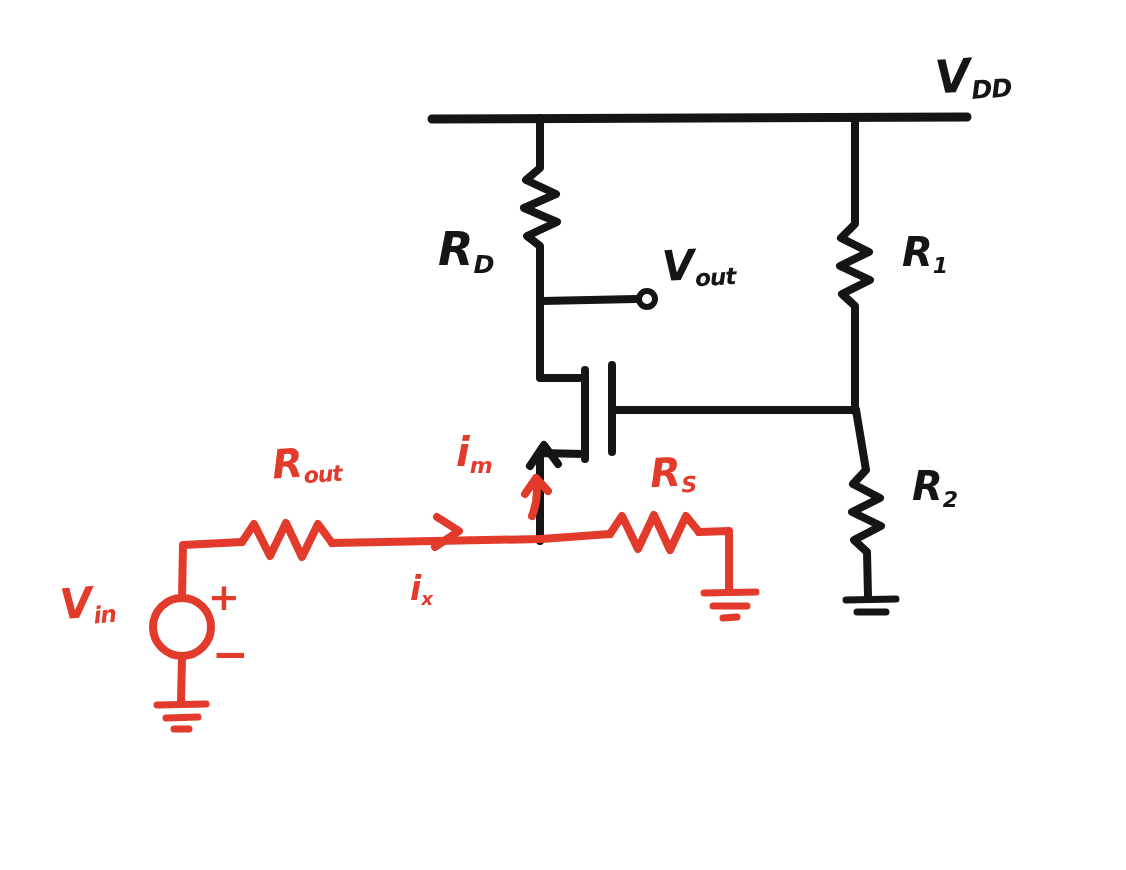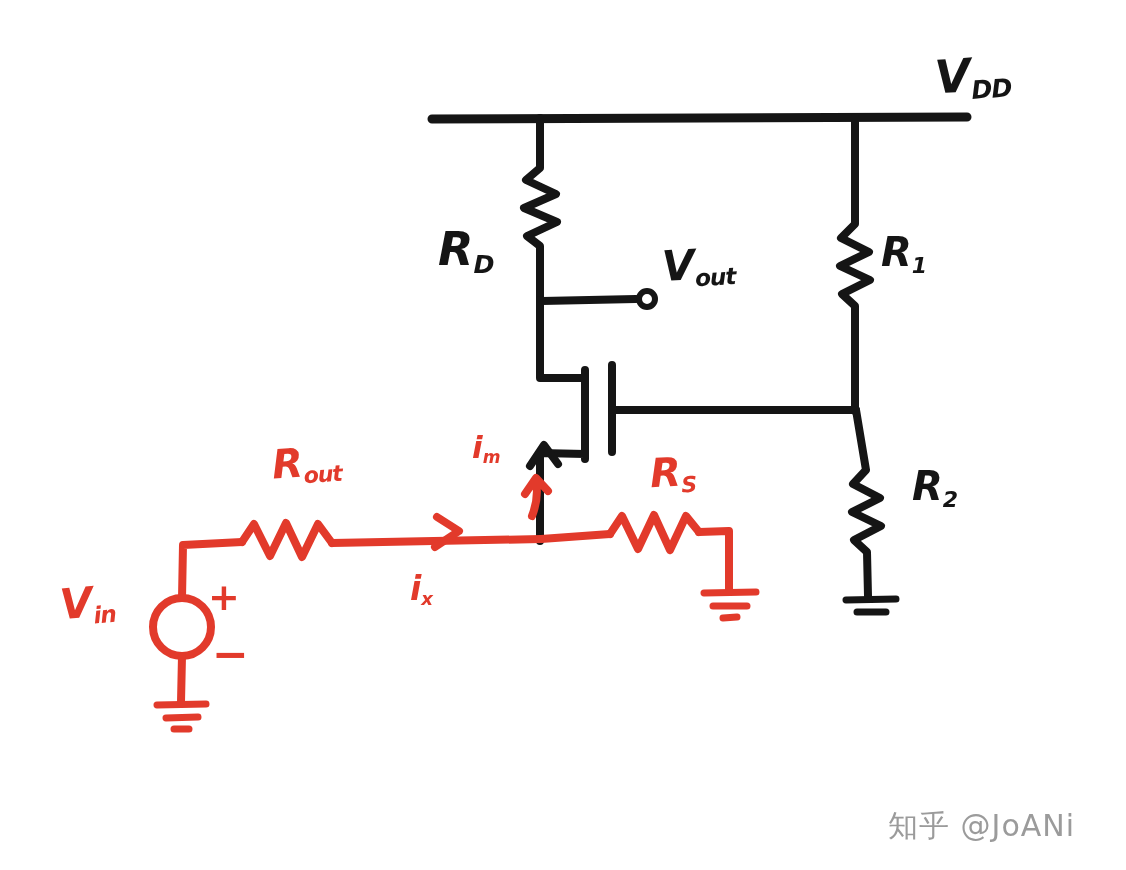--- a/index.html
+++ b/index.html
@@ -95,32 +95,31 @@
       <path class="stroke-red" stroke-width="7" d="M157,705 L206,704 M166,718 L198,717 M174,729 L189,729"></path>
     </g>
   </svg>
 
   <div class="lbl black" style="left:935px;top:52px;font-size:46px;transform:rotate(-4deg)"><span>V</span><span class="sub">DD</span></div>
 
   <div class="lbl black" style="left:438px;top:226px;font-size:46px"><span>R</span><span class="sub">D</span></div>
 
   <div class="lbl black" style="left:662px;top:244px;font-size:42px;transform:rotate(-3deg)"><span>V</span><span class="sub">out</span></div>
 
-  <div class="lbl black" style="left:881px;top:232px;font-size:40px"><span>R</span><span class="sub">1</span></div>
+  <div class="lbl black" style="left:902px;top:232px;font-size:40px"><span>R</span><span class="sub">1</span></div>
 
   <div class="lbl black" style="left:912px;top:466px;font-size:40px"><span>R</span><span class="sub">2</span></div>
 
   <div class="lbl red" style="left:272px;top:442px;font-size:40px;transform:rotate(-4deg)"><span>R</span><span class="sub">out</span></div>
 
-  <div class="lbl red" style="left:472px;top:432px;font-size:31px"><span>i</span><span class="sub">m</span></div>
+  <div class="lbl red" style="left:456px;top:432px;font-size:40px"><span>i</span><span class="sub">m</span></div>
 
   <div class="lbl red" style="left:410px;top:572px;font-size:33px"><span>i</span><span class="sub">x</span></div>
 
   <div class="lbl red" style="left:650px;top:452px;font-size:40px;transform:rotate(-3deg)"><span>R</span><span class="sub">S</span></div>
 
   <div class="lbl red" style="left:60px;top:582px;font-size:42px;transform:rotate(-5deg)"><span>V</span><span class="sub">in</span></div>
 
   <div class="sign" style="left:208px;top:578px;font-size:38px">+</div>
   <div class="sign" style="left:212px;top:632px;font-size:44px">−</div>
 
-  <div class="watermark">知乎 @JoANi</div>
 
 </div>
 
 </body></html>

